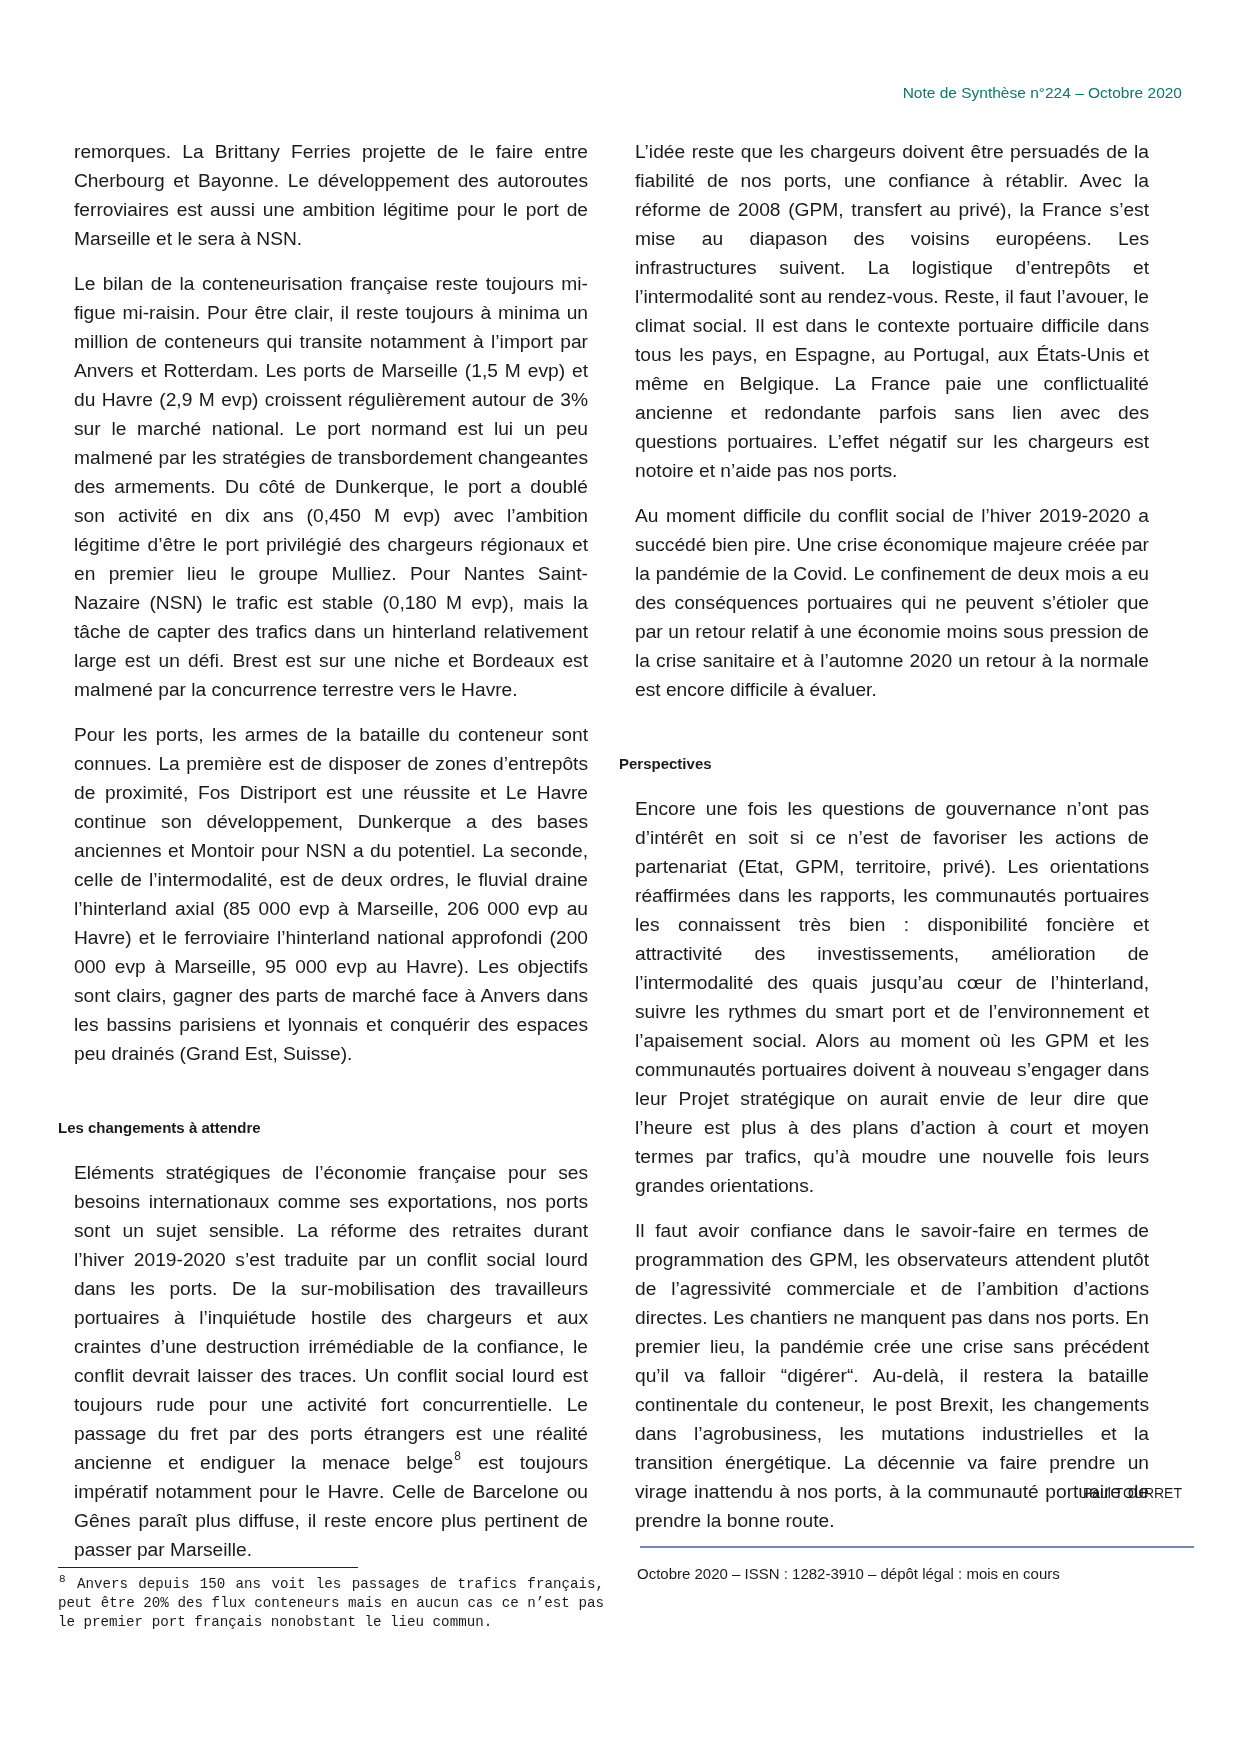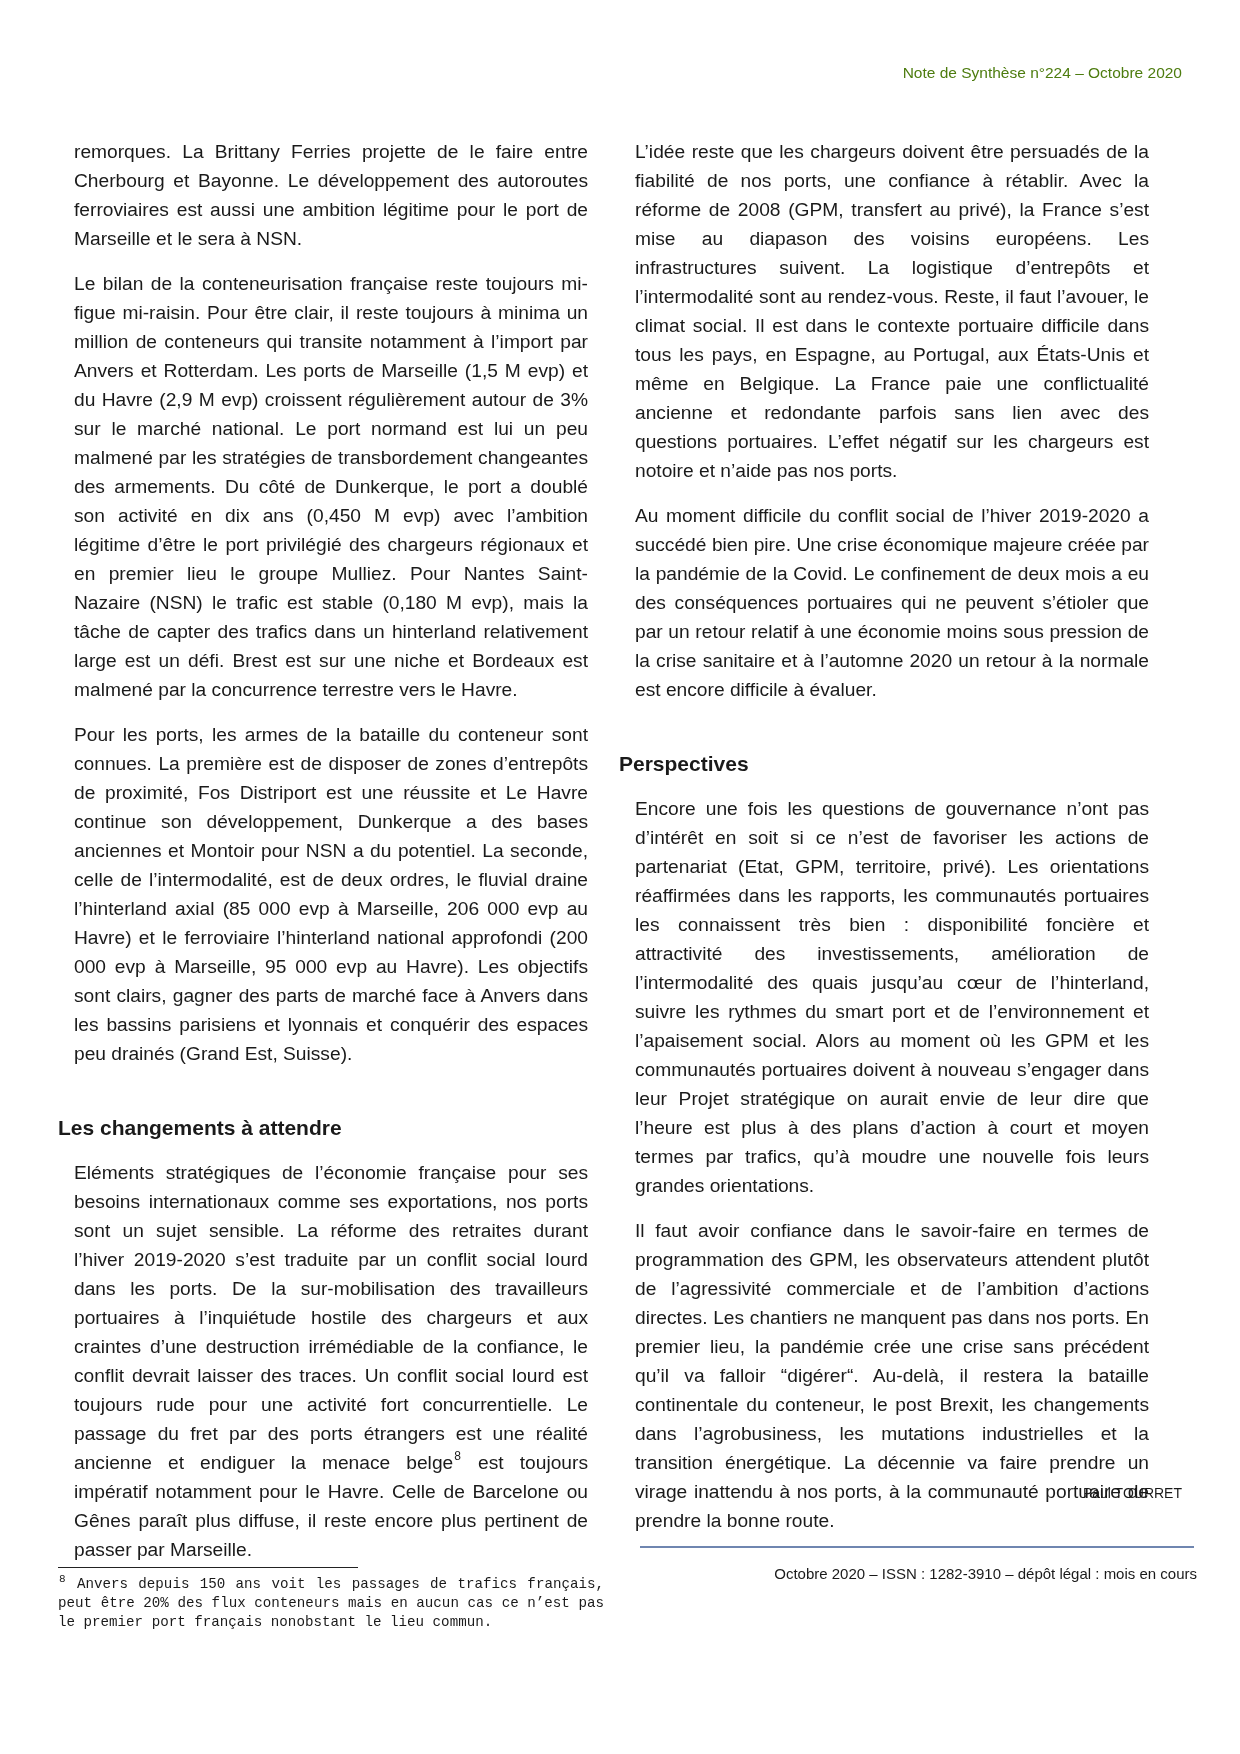--- a/index.html
+++ b/index.html
@@ -1,33 +1,33 @@
 <!DOCTYPE html>
 <html><head>
 <meta charset="utf-8">
 <style>
   html, body { margin: 0; padding: 0; background: #ffffff; }
   body { width: 1240px; height: 1754px; position: relative; overflow: hidden;
          font-family: "Liberation Sans", sans-serif; color: #1a1a1a; }
-  .header { position: absolute; top: 64px; right: 58px; font-size: 15.5px; color: #4d7c0f; }
+  .header { position: absolute; top: 84px; right: 58px; font-size: 15.5px; color: #0f766e; }
   .col { position: absolute; top: 121px; width: 546px; font-size: 19.2px; line-height: 29px;
          text-align: justify; }
   .col.left { left: 58px; }
   .col.right { left: 619px; }
   .col p { margin: 16px; }
-  .col h3 { margin: 0; font-size: 21px; font-weight: bold; line-height: 29px; }
+  .col h3 { margin: 0; font-size: 15px; font-weight: bold; line-height: 29px; }
   .gap { height: 29px; }
   sup { font-size: 12px; line-height: 0; vertical-align: 9px; padding: 0 1px; }
   .fn-rule { position: absolute; left: 58px; top: 1567px; width: 300px; height: 1px; background: #222; }
   .footnote { position: absolute; left: 58px; top: 1575px; width: 546px; font-size: 14.2px;
               line-height: 19px; text-align: justify; font-family: Liberation Mono, monospace; }
   .footnote sup { font-size: 11px; vertical-align: 6px; }
   .signature { position: absolute; right: 58px; top: 1485px; font-size: 14px; }
   .blue-rule { position: absolute; left: 640px; top: 1546px; width: 554px; height: 2px; background: #6f86b0; }
-  .colophon { position: absolute; left: 637px; top: 1564px; width: 560px; text-align: right;
+  .colophon { position: absolute; left: 637px; top: 1564px; width: 560px; text-align: left;
               font-size: 15px; line-height: 19px; }
 </style>
 </head>
 <body>
 
 <div class="header">Note de Synthèse n°224 – Octobre 2020</div>
 
 <div class="col left">
   <p>remorques. La Brittany Ferries projette de le faire entre Cherbourg et Bayonne. Le développement des autoroutes ferroviaires est aussi une ambition légitime pour le port de Marseille et le sera à NSN.</p>
   <p>Le bilan de la conteneurisation française reste toujours mi-figue mi-raisin. Pour être clair, il reste toujours à minima un million de conteneurs qui transite notamment à l’import par Anvers et Rotterdam. Les ports de Marseille (1,5 M evp) et du Havre (2,9 M evp) croissent régulièrement autour de 3% sur le marché national. Le port normand est lui un peu malmené par les stratégies de transbordement changeantes des armements. Du côté de Dunkerque, le port a doublé son activité en dix ans (0,450 M evp) avec l’ambition légitime d’être le port privilégié des chargeurs régionaux et en premier lieu le groupe Mulliez. Pour Nantes Saint-Nazaire (NSN) le trafic est stable (0,180 M evp), mais la tâche de capter des trafics dans un hinterland relativement large est un défi. Brest est sur une niche et Bordeaux est malmené par la concurrence terrestre vers le Havre.</p>

